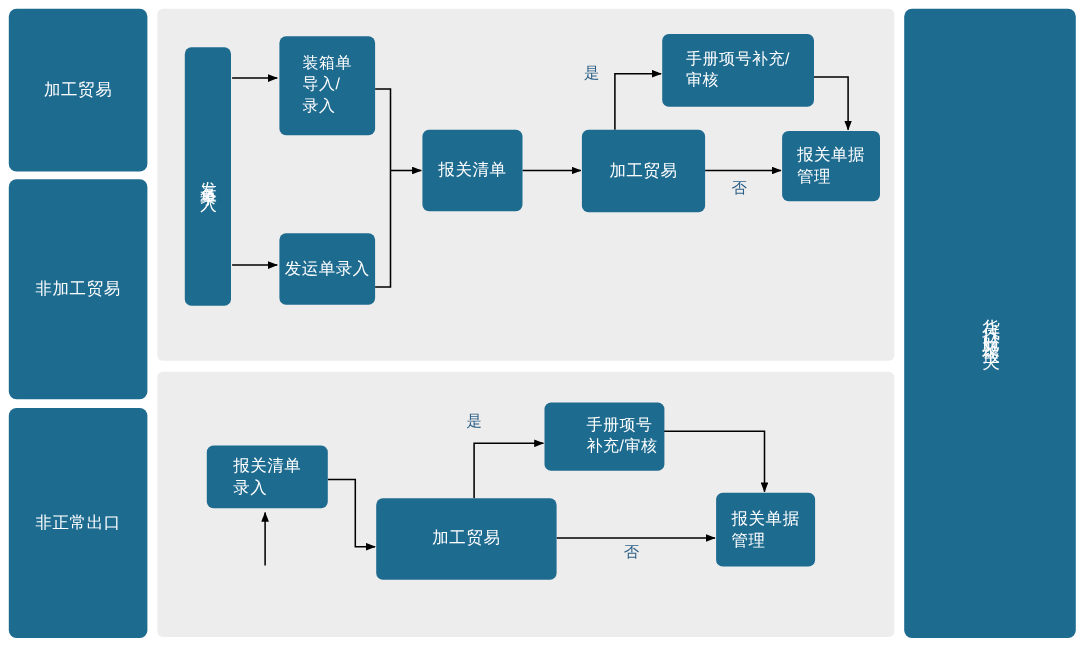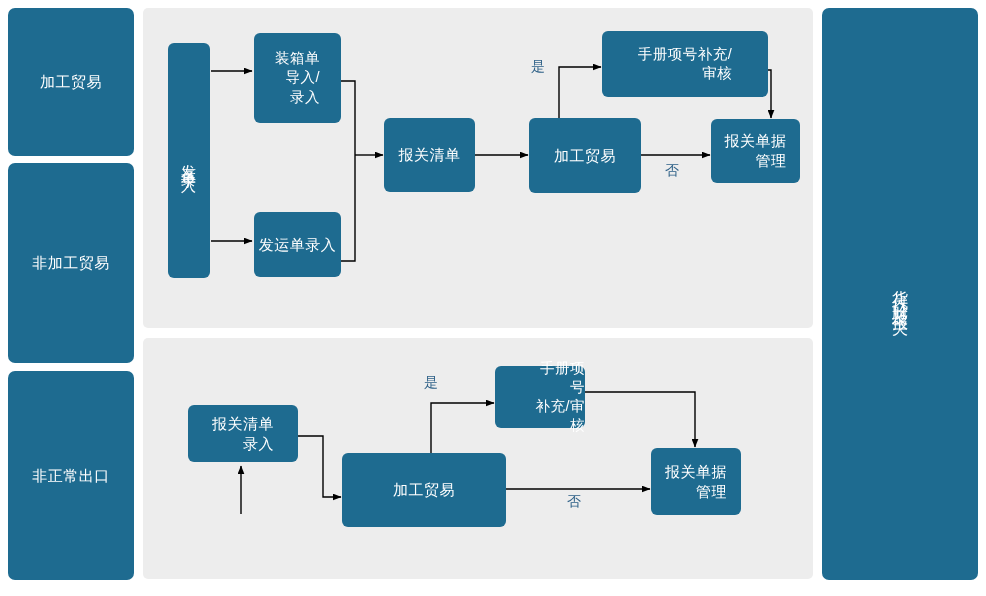--- a/index.html
+++ b/index.html
@@ -18,21 +18,21 @@
   
   .node{
     position:absolute;
     box-sizing:border-box;
     background:#1e6b90;
     color:#ffffff;
     border-radius:6px;
     display:flex;
     align-items:center;
     justify-content:center;
-    text-align:right;
+    text-align:left;
     line-height:1.32;
     white-space:pre-line;
     letter-spacing:0.5px;
   }
 
   
   .cat{
     font-size:15px;
     border-radius:7px;
   }
@@ -160,21 +160,21 @@
   </div>
 
   <div class="node n-md" style="left:384px;top:118px;width:91px;height:74px;">
     <span>报关清单</span>
   </div>
 
   <div class="node n-md" style="left:529px;top:118px;width:112px;height:75px;">
     <span>加工贸易</span>
   </div>
 
-  <div class="node n-sm" style="left:602px;top:31px;width:166px;height:66px;">
+  <div class="node n-sm" style="left:602px;top:31px;width:138px;height:66px;">
     <span>手册项号补充/
 审核</span>
   </div>
 
   <div class="node n-md" style="left:711px;top:119px;width:89px;height:64px;">
     <span>报关单据
 管理</span>
   </div>
 
   <div class="elabel" style="left:531px;top:58px;">是</div>
@@ -183,21 +183,21 @@
   <div class="node n-md" style="left:188px;top:405px;width:110px;height:57px;">
     <span>报关清单
 录入</span>
   </div>
 
 
   <div class="node n-md" style="left:342px;top:453px;width:164px;height:74px;">
     <span>加工贸易</span>
   </div>
 
-  <div class="node n-sm" style="left:495px;top:366px;width:90px;height:62px;padding-left:32px;">
+  <div class="node n-sm" style="left:495px;top:366px;width:109px;height:62px;padding-left:32px;">
     <span>手册项号
 补充/审核</span>
   </div>
 
   <div class="node n-md" style="left:651px;top:448px;width:90px;height:67px;">
     <span>报关单据
 管理</span>
   </div>
 
   <div class="elabel" style="left:424px;top:374px;">是</div>

